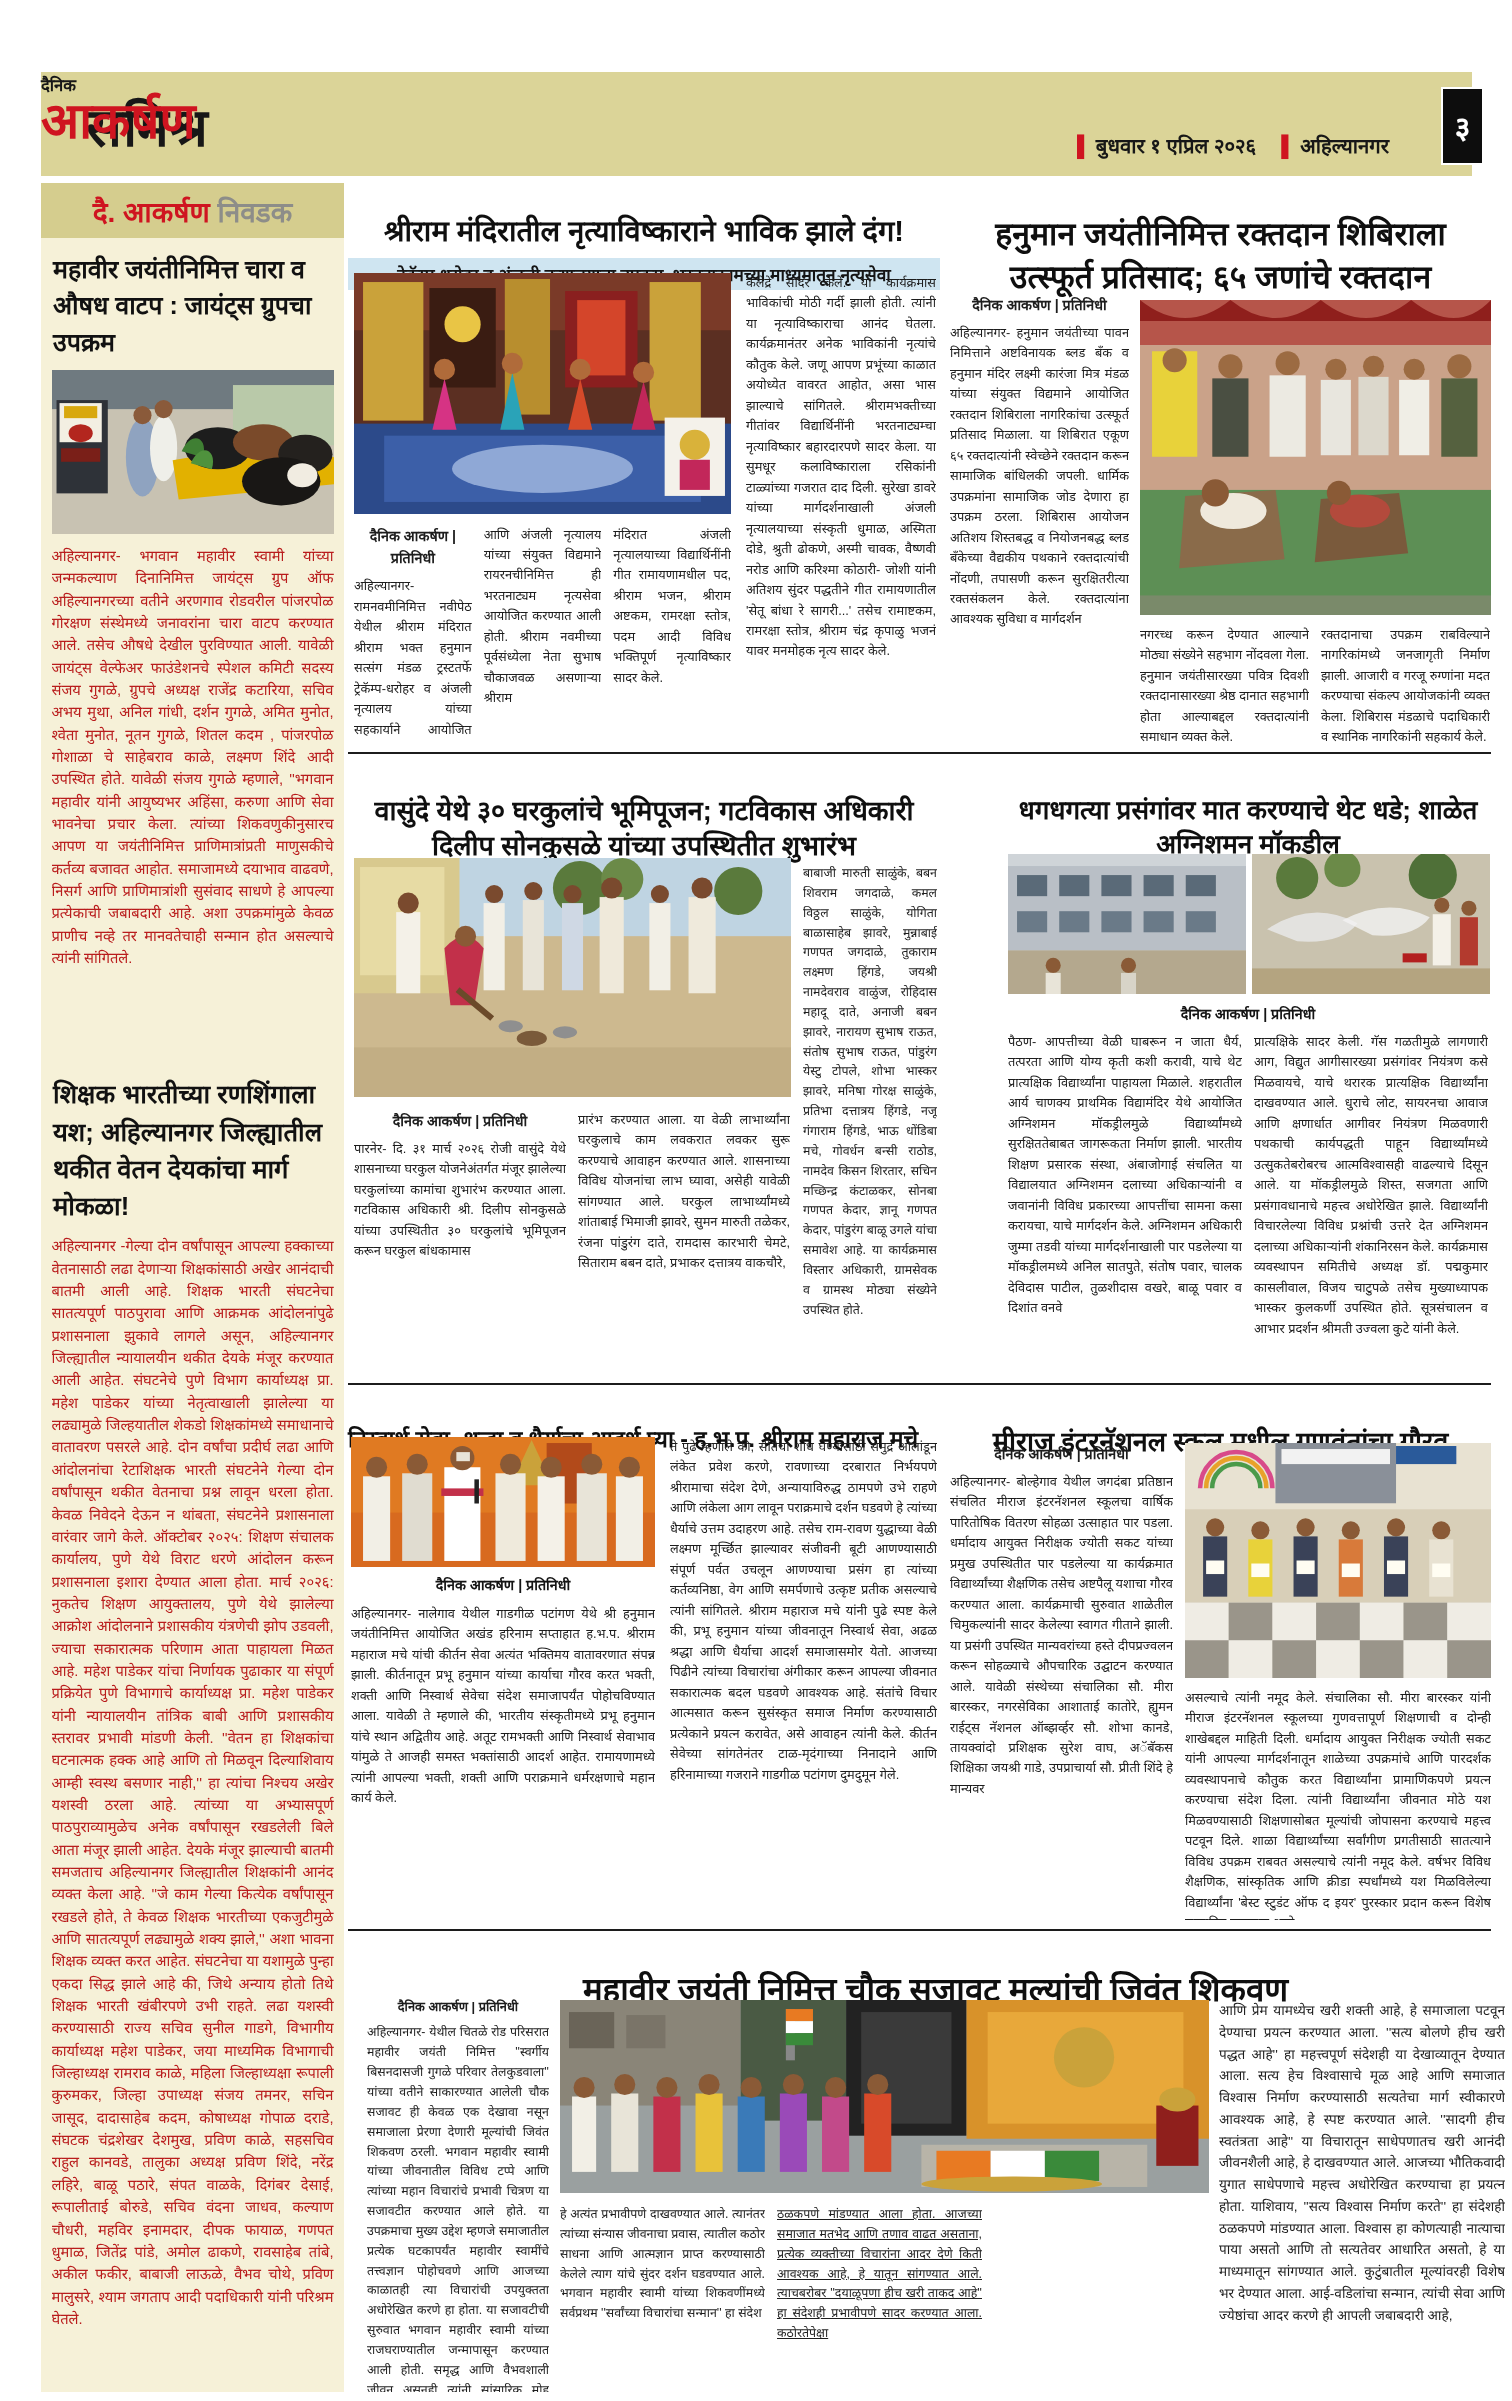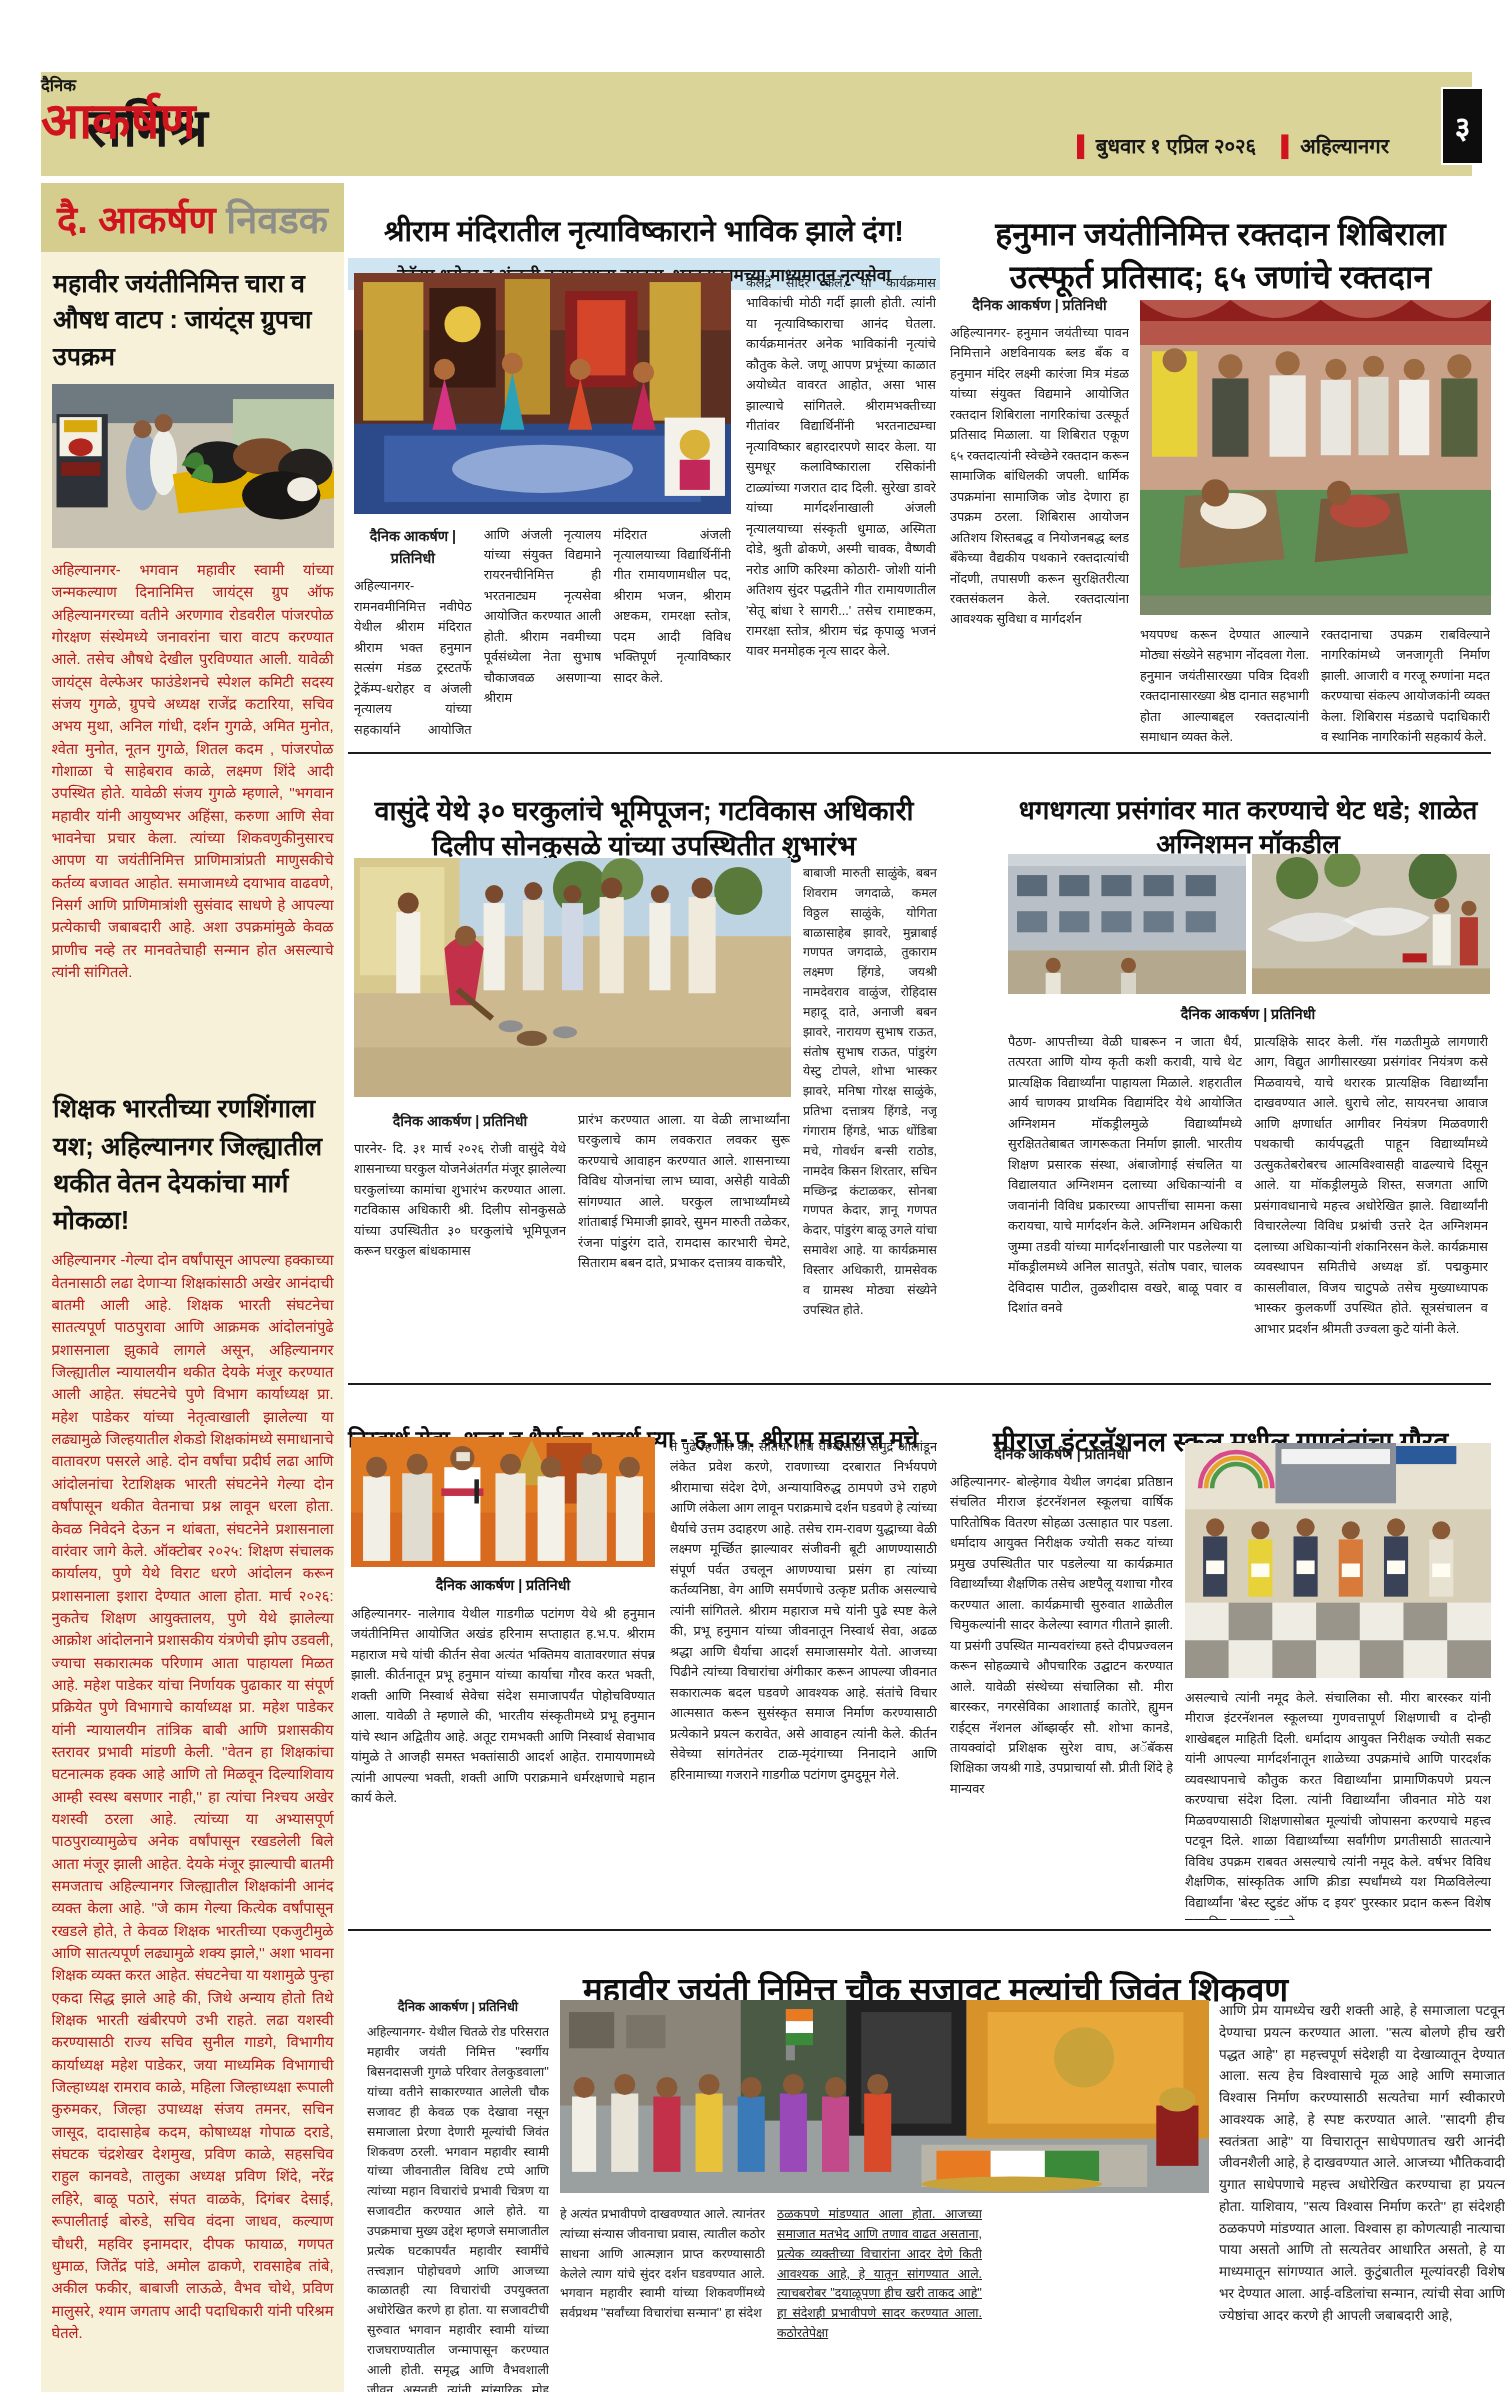--- a/index.html
+++ b/index.html
@@ -14,21 +14,21 @@
   .mast-left{position:absolute;left:45px;top:16.6px;font-size:53px;font-weight:bold;color:#171717;letter-spacing:1.5px;}
   .mast-center{position:absolute;left:0;right:0;top:6px;}
   .mast-daily{font-size:16.6px;font-weight:bold;color:#171717;display:block;line-height:1;}
   .mast-title{font-size:50px;font-weight:bold;color:#cf1420;line-height:1.05;display:block;}
   .mast-right{position:absolute;right:83px;top:59px;font-size:20.3px;font-weight:bold;color:#171717;}
   .redtick{color:#cf1420;font-weight:bold;margin:0 4.5px 0 19.6px;}
   .pagebox{position:absolute;right:-12px;top:15px;width:39px;height:74px;background:#0d0d0d;color:#fff;
     display:flex;align-items:center;justify-content:center;font-size:30px;font-weight:bold;border:2.3px solid #fff;}
   
   .leftcol{left:41px;top:183px;width:303px;height:2209px;background:#f6f1d8;padding:0 10.5px;}
-  .nivdak{margin:0 -10.5px;background:#d5cd8e;text-align:center;padding:9px 0 7.5px 0;font-size:38px;font-weight:bold;}
+  .nivdak{margin:0 -10.5px;background:#d5cd8e;text-align:center;padding:9px 0 7.5px 0;font-size:28px;font-weight:bold;}
   .nivdak .red{color:#cf1420;}
   .nivdak .grey{color:#8d8d89;}
   .l-head{font-size:25px;font-weight:bold;line-height:1.45;margin:13.6px 1.5px 10.5px 1.5px;color:#111;}
   .l-body{font-size:14.7px;line-height:1.52;text-align:justify;color:#b91c1c;font-weight:500;}
   .photo-frame{background:#888;overflow:hidden;}
   
   .headline{font-weight:bold;color:#0f0f0f;line-height:1.3;margin-top:32px;}
   .cols{display:flex;gap:12px;}
   .col{font-size:12.8px;line-height:1.6;text-align:justify;overflow:hidden;color:#1d1d1d;}
   .byline{font-size:14.3px;font-weight:bold;text-align:center;margin-bottom:6px;}
@@ -159,21 +159,21 @@
       <path d="M30 130 L90 126 L96 172 L26 178 Z" fill="#8a6b4a"></path>
       <ellipse cx="62" cy="140" rx="22" ry="12" fill="#efe9dc"></ellipse>
       <circle cx="50" cy="128" r="9" fill="#8a5a36"></circle>
       <path d="M120 132 L172 128 L178 168 L116 174 Z" fill="#7a5a3c"></path>
       <ellipse cx="146" cy="140" rx="20" ry="11" fill="#b34a3c"></ellipse>
       <circle cx="132" cy="128" r="8" fill="#8a5a36"></circle>
       <rect x="0" y="196" width="233" height="13" fill="#7a8a6a"></rect>
     </svg>
   </div>
   <div class="cols" style="position:absolute;left:190px;top:444px;width:351px;">
-    <div class="col" style="width:169px;height:119px;">भयपण्ध करून देण्यात आल्याने मोठ्या संख्येने सहभाग नोंदवला गेला. हनुमान जयंतीसारख्या पवित्र दिवशी रक्तदानासारख्या श्रेष्ठ दानात सहभागी होता आल्याबद्दल रक्तदात्यांनी समाधान व्यक्त केले.</div>
+    <div class="col" style="width:169px;height:119px;">नगरच्ध करून देण्यात आल्याने मोठ्या संख्येने सहभाग नोंदवला गेला. हनुमान जयंतीसारख्या पवित्र दिवशी रक्तदानासारख्या श्रेष्ठ दानात सहभागी होता आल्याबद्दल रक्तदात्यांनी समाधान व्यक्त केले.</div>
     <div class="col" style="width:169px;height:119px;">रक्तदानाचा उपक्रम राबविल्याने नागरिकांमध्ये जनजागृती निर्माण झाली. आजारी व गरजू रुग्णांना मदत करण्याचा संकल्प आयोजकांनी व्यक्त केला. शिबिरास मंडळाचे पदाधिकारी व स्थानिक नागरिकांनी सहकार्य केले.</div>
   </div>
 </div>
 
 <div class="abs divider" style="left:348px;top:752px;width:1143px;"></div>
 
 <div class="abs" style="left:348px;top:762px;width:592px;height:610px;">
   <div class="headline" style="font-size:27px;text-align:center;">वासुंदे येथे ३० घरकुलांचे भूमिपूजन; गटविकास अधिकारी दिलीप सोनकुसळे यांच्या उपस्थितीत शुभारंभ</div>
   <div class="photo-frame" style="position:absolute;left:6px;top:96px;width:437px;height:239px;">
     <svg width="437" height="239" viewBox="0 0 290 159" preserveAspectRatio="none">

